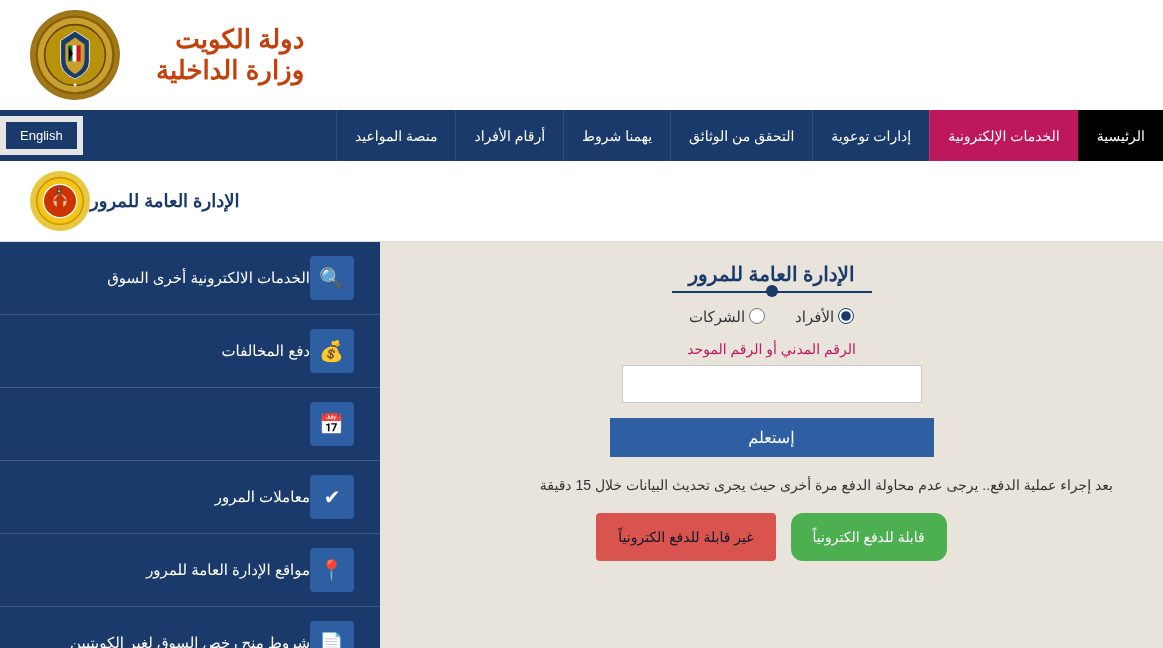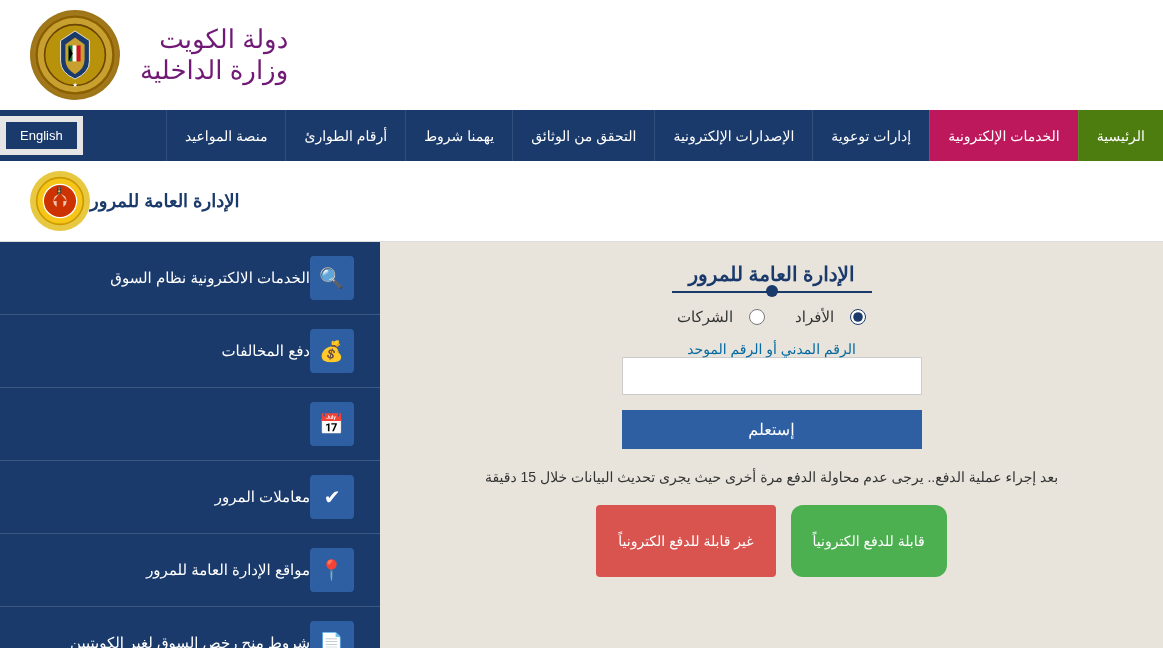--- a/index.html
+++ b/index.html
@@ -17,22 +17,23 @@
       justify-content: flex-end;
       padding: 10px 30px;
       min-height: 110px;
     }
     .header-text {
       text-align: right;
       margin-left: 20px;
     }
     .header-text h1 {
       font-size: 26px;
-      color: #701a75;
-      font-weight: normal;
+      color: #c2410c;
+      font-weight: bold;
+      margin-left: 16px;
     }
 
     
     nav {
       background: #1a3a6b;
       display: flex;
       align-items: stretch;
       min-height: 45px;
       direction: rtl;
     }
@@ -40,21 +41,21 @@
       color: #fff;
       padding: 12px 18px;
       cursor: pointer;
       font-size: 14px;
       display: flex;
       align-items: center;
       white-space: nowrap;
       border-left: 1px solid rgba(255,255,255,0.1);
     }
     nav .nav-item.active {
-      background: #4d7c0f;
+      background: #000000;
     }
     nav .nav-english {
       margin-right: auto;
       margin-left: 0;
       background: transparent;
       border: 6px solid #e5e5e5;
       color: #fff;
       padding: 6px 14px;
       margin-top: 6px;
       margin-bottom: 6px;
@@ -123,68 +124,67 @@
     
     .radio-group {
       display: flex;
       justify-content: center;
       gap: 30px;
       margin-bottom: 15px;
       direction: rtl;
     }
     .radio-label {
       display: flex;
-      align-items: center;
-      gap: 16px;
+      gap: 4px;
       font-size: 15px;
       color: #333;
       cursor: pointer;
     }
     .radio-label input[type="radio"] {
       accent-color: #1a3a6b;
       width: 16px;
       height: 16px;
     }
 
     
     .input-label {
       text-align: center;
       font-size: 14px;
-      color: #0369a1;
+      color: #be185d;
+      margin-bottom: 8px;
     }
 
     
     .input-field {
       display: block;
       width: 300px;
       margin: 0 auto 15px auto;
       padding: 10px;
       border: 1px solid #ccc;
       background: #fff;
       font-size: 14px;
       outline: none;
     }
 
     
     .submit-btn {
       display: block;
-      width: 300px;
+      width: 324px;
       margin: 0 auto 20px auto;
       padding: 10px;
       background: #2e5fa3;
       color: #fff;
       font-size: 16px;
       border: none;
       cursor: pointer;
       text-align: center;
     }
 
     
     .info-text {
-      text-align: center;
       font-size: 14px;
       color: #333;
       margin-bottom: 20px;
       padding: 0 20px;
     }
 
     
     .action-buttons {
       display: flex;
       justify-content: center;
@@ -195,23 +195,23 @@
       background: #4caf50;
       color: #fff;
       border: none;
       padding: 10px 22px;
       font-size: 14px;
       cursor: pointer;
       border-radius: 12px;
     }
     .btn-red {
       background: #d9534f;
-      color: #ffffff;
+      color: #0f172a;
       border: none;
-      padding: 28px 22px;
+      padding: 16px 22px;
       font-size: 14px;
       cursor: pointer;
       border-radius: 4px;
     }
 
     
     .right-sidebar {
       width: 380px;
       background: #1a3a6b;
       display: flex;
@@ -297,24 +297,23 @@
 
       <text x="50" y="90" text-anchor="middle" font-size="8" fill="#fff">★</text>
     </svg>
   </div>
 </div>
 
 <nav>
   <div class="nav-item active">الرئيسية</div>
   <div class="nav-item active" style="background:#be185d;">الخدمات الإلكترونية</div>
   <div class="nav-item">إدارات توعوية</div>
-  <div class="nav-item">الإصدارات الإلكترونية</div>
   <div class="nav-item">التحقق من الوثائق</div>
   <div class="nav-item">يهمنا شروط</div>
-  <div class="nav-item">أرقام الطوارئ</div>
+  <div class="nav-item">أرقام الأفراد</div>
   <div class="nav-item">منصة المواعيد</div>
   <div style="flex:1;"></div>
   <button class="nav-item nav-english">English</button>
 </nav>
 
 <div class="page-header-bar">
   <span class="page-header-title">الإدارة العامة للمرور</span>
   <div class="traffic-logo">
     <svg viewBox="0 0 60 60" width="50" height="50">
       <circle cx="30" cy="30" r="28" fill="#f5c518" stroke="#cc9900" stroke-width="2"></circle>
@@ -355,21 +354,21 @@
       <button class="btn-green">قابلة للدفع الكترونياً</button>
       <button class="btn-red">غير قابلة للدفع الكترونياً</button>
     </div>
   </div>
 
   <div class="right-sidebar">
 
     <div id="sidebar-items-container">
         <div class="sidebar-item">
       <div class="sidebar-item-icon">🔍</div>
-      <span class="sidebar-item-text">الخدمات الالكترونية نظام السوق</span>
+      <span class="sidebar-item-text">الخدمات الالكترونية أخرى السوق</span>
     </div>
         <div class="sidebar-item">
       <div class="sidebar-item-icon">💰</div>
       <span class="sidebar-item-text">دفع المخالفات</span>
     </div>
         <div class="sidebar-item">
       <div class="sidebar-item-icon">📅</div>
     </div>
         <div class="sidebar-item">
       <div class="sidebar-item-icon">✔</div>

